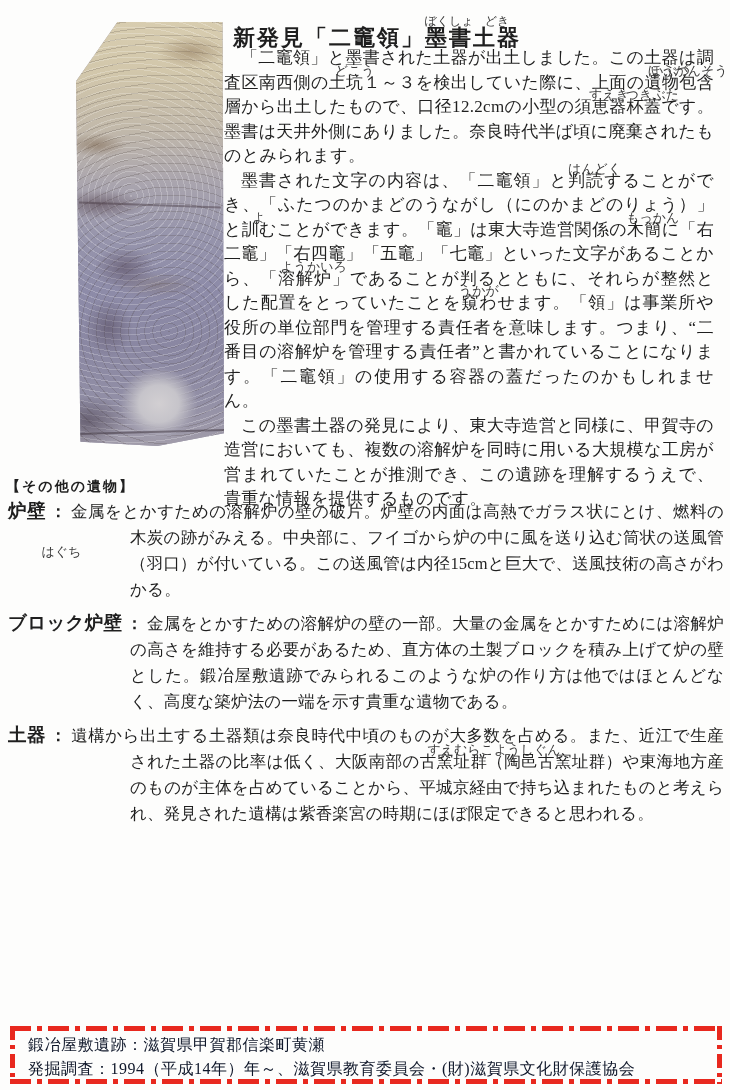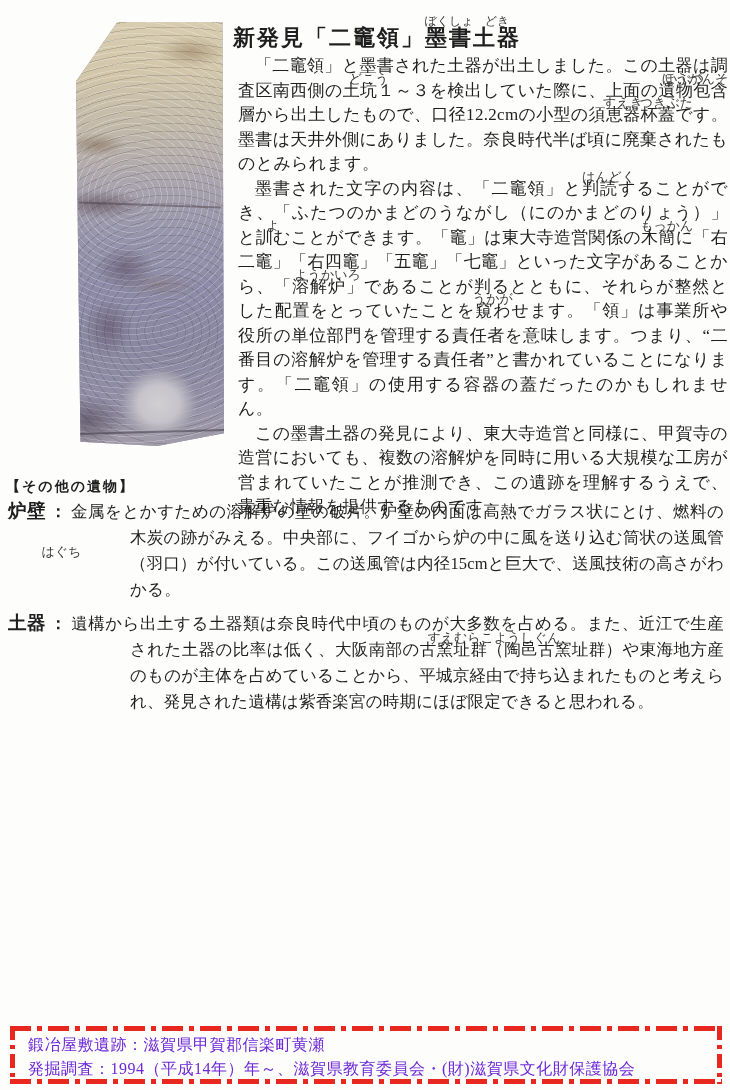--- a/index.html
+++ b/index.html
@@ -33,22 +33,22 @@
            radial-gradient(ellipse 60px 18px at 55% 62%, rgba(120,100,80,.28), transparent 72%),
            repeating-radial-gradient(circle at 37% 41%, rgba(255,255,255,.22) 0 1px, transparent 1px 6px),
            repeating-radial-gradient(circle at 63% 73%, rgba(70,60,55,.20) 0 1px, transparent 1px 8px),
            linear-gradient(178deg, #d8cdb0 0%, #d2c7ab 12%, #c2b9aa 25%, #aaa5ae 38%, #9795ac 50%, #8d8ba8 63%, #8a87a2 76%, #928fa6 89%, #a29daa 100%);}
   .photo::before{content:"";position:absolute;left:2%;top:43%;width:96%;height:2px;
          background:rgba(70,58,66,.45);transform:rotate(2deg);}
   .photo::after{content:"";position:absolute;left:0;top:96.5%;width:100%;height:2px;
          background:rgba(60,50,60,.5);transform:rotate(-1.5deg);}
 
   
-  .article{position:absolute;left:238px;top:46px;width:490px;
-           font-size:17px;line-height:24.5px;text-align:justify;letter-spacing:.3px;margin-top:8px;}
+  .article{position:absolute;left:224px;top:46px;width:490px;
+           font-size:17px;line-height:24.5px;text-align:justify;letter-spacing:.3px;}
   .para{margin:0;text-indent:1em;}
 
   
   .section-header{position:absolute;left:6px;top:466px;
            font-family:"Liberation Sans",sans-serif;font-weight:bold;
            font-size:14px;letter-spacing:2px;}
   .entries{position:absolute;left:8px;top:498px;width:716px;}
   .entry{padding-left:122px;text-indent:-122px;margin:0 0 7px 0;
          font-size:16.5px;line-height:26px;text-align:justify;letter-spacing:.2px;}
   .term{font-family:"Liberation Sans",sans-serif;font-weight:bold;font-size:18.5px;}
@@ -57,21 +57,21 @@
 
   
   .footer-box{position:absolute;left:10px;top:1026px;width:712px;height:58px;background:#fdfdfc;}
   .dash-top,.dash-bottom{position:absolute;left:0;right:0;height:5px;
          background:repeating-linear-gradient(90deg,var(--red) 0 21px,transparent 21px 27px,var(--red) 27px 32px,transparent 32px 38px);}
   .dash-top{top:0;} .dash-bottom{bottom:0;}
   .dash-left,.dash-right{position:absolute;top:0;bottom:0;width:5px;
          background:repeating-linear-gradient(180deg,var(--red) 0 14px,transparent 14px 19px,var(--red) 19px 23px,transparent 23px 28px);}
   .dash-left{left:0;} .dash-right{right:0;}
   .footer-text{position:absolute;left:18px;top:7px;right:14px;
-         font-size:16px;line-height:24px;letter-spacing:.5px;color:#6d28d9;}
+         font-size:16px;line-height:24px;letter-spacing:.5px;color:#0f172a;}
   .footer-line{margin:0;white-space:nowrap;}
 </style>
 </head>
 <body>
 
 <div class="page" style="--red: #e8281e;">
 
   <h1 class="title">新発見「二竈領」<span class="rb">墨書<span class="rt">ぼくしょ</span></span><span class="rb">土器<span class="rt">どき</span></span></h1>
 
   <div class="photo"></div>
@@ -79,20 +79,21 @@
   <div class="article">
       <p class="para">「二竈領」と墨書された土器が出土しました。この土器は調査区南西側の<span class="rb">土坑<span class="rt">どこう</span></span>１～３を検出していた際に、上面の<span class="rb">遺物<span class="rt">いぶつ</span></span><span class="rb">包含層<span class="rt">ほうがんそう</span></span>から出土したもので、口径12.2cmの小型の<span class="rb">須恵器<span class="rt">すえき</span></span><span class="rb">杯蓋<span class="rt">つきぶた</span></span>です。墨書は天井外側にありました。奈良時代半ば頃に廃棄されたものとみられます。</p>
       <p class="para">墨書された文字の内容は、「二竈領」と<span class="rb">判読<span class="rt">はんどく</span></span>することができ、「ふたつのかまどのうながし（にのかまどのりょう）」と<span class="rb">訓<span class="rt">よ</span></span>むことができます。「竈」は東大寺造営関係の<span class="rb">木簡<span class="rt">もっかん</span></span>に「右二竈」「右四竈」「五竈」「七竈」といった文字があることから、「<span class="rb">溶解炉<span class="rt">ようかいろ</span></span>」であることが判るとともに、それらが整然とした配置をとっていたことを<span class="rb">窺<span class="rt">うかが</span></span>わせます。「領」は事業所や役所の単位部門を管理する責任者を意味します。つまり、“二番目の溶解炉を管理する責任者”と書かれていることになります。「二竈領」の使用する容器の蓋だったのかもしれません。</p>
       <p class="para">この墨書土器の発見により、東大寺造営と同様に、甲賀寺の造営においても、複数の溶解炉を同時に用いる大規模な工房が営まれていたことが推測でき、この遺跡を理解するうえで、貴重な情報を提供するものです。</p>
     </div>
 
   <h2 class="section-header">【その他の遺物】</h2>
 
   <div class="entries">
       <div class="entry"><span class="term"><span class="rb">炉壁<span class="rt">ろへき</span></span></span><span class="colon">：</span><span>金属をとかすための溶解炉の壁の破片。炉壁の内面は高熱でガラス状にとけ、燃料の木炭の跡がみえる。中央部に、フイゴから炉の中に風を送り込む筒状の送風管（<span class="rb">羽口<span class="rt">はぐち</span></span>）が付いている。この送風管は内径15cmと巨大で、送風技術の高さがわかる。</span></div>
+      <div class="entry"><span class="term">ブロック炉壁</span><span class="colon">：</span><span>金属をとかすための溶解炉の壁の一部。大量の金属をとかすためには溶解炉の高さを維持する必要があるため、直方体の土製ブロックを積み上げて炉の壁とした。鍛冶屋敷遺跡でみられるこのような炉の作り方は他ではほとんどなく、高度な築炉法の一端を示す貴重な遺物である。</span></div>
       <div class="entry"><span class="term">土器</span><span class="colon">：</span><span>遺構から出土する土器類は奈良時代中頃のものが大多数を占める。また、近江で生産された土器の比率は低く、大阪南部の古窯址群（<span class="rb">陶邑古窯址群<span class="rt">すえむらこようしぐん</span></span>）や東海地方産のものが主体を占めていることから、平城京経由で持ち込まれたものと考えられ、発見された遺構は紫香楽宮の時期にほぼ限定できると思われる。</span></div>
     </div>
 
   <div class="footer-box">
     <div class="dash-top"></div>
     <div class="dash-bottom"></div>
     <div class="dash-left"></div>
     <div class="dash-right"></div>
     <div class="footer-text">
       <p class="footer-line">鍛冶屋敷遺跡：滋賀県甲賀郡信楽町黄瀬</p>

